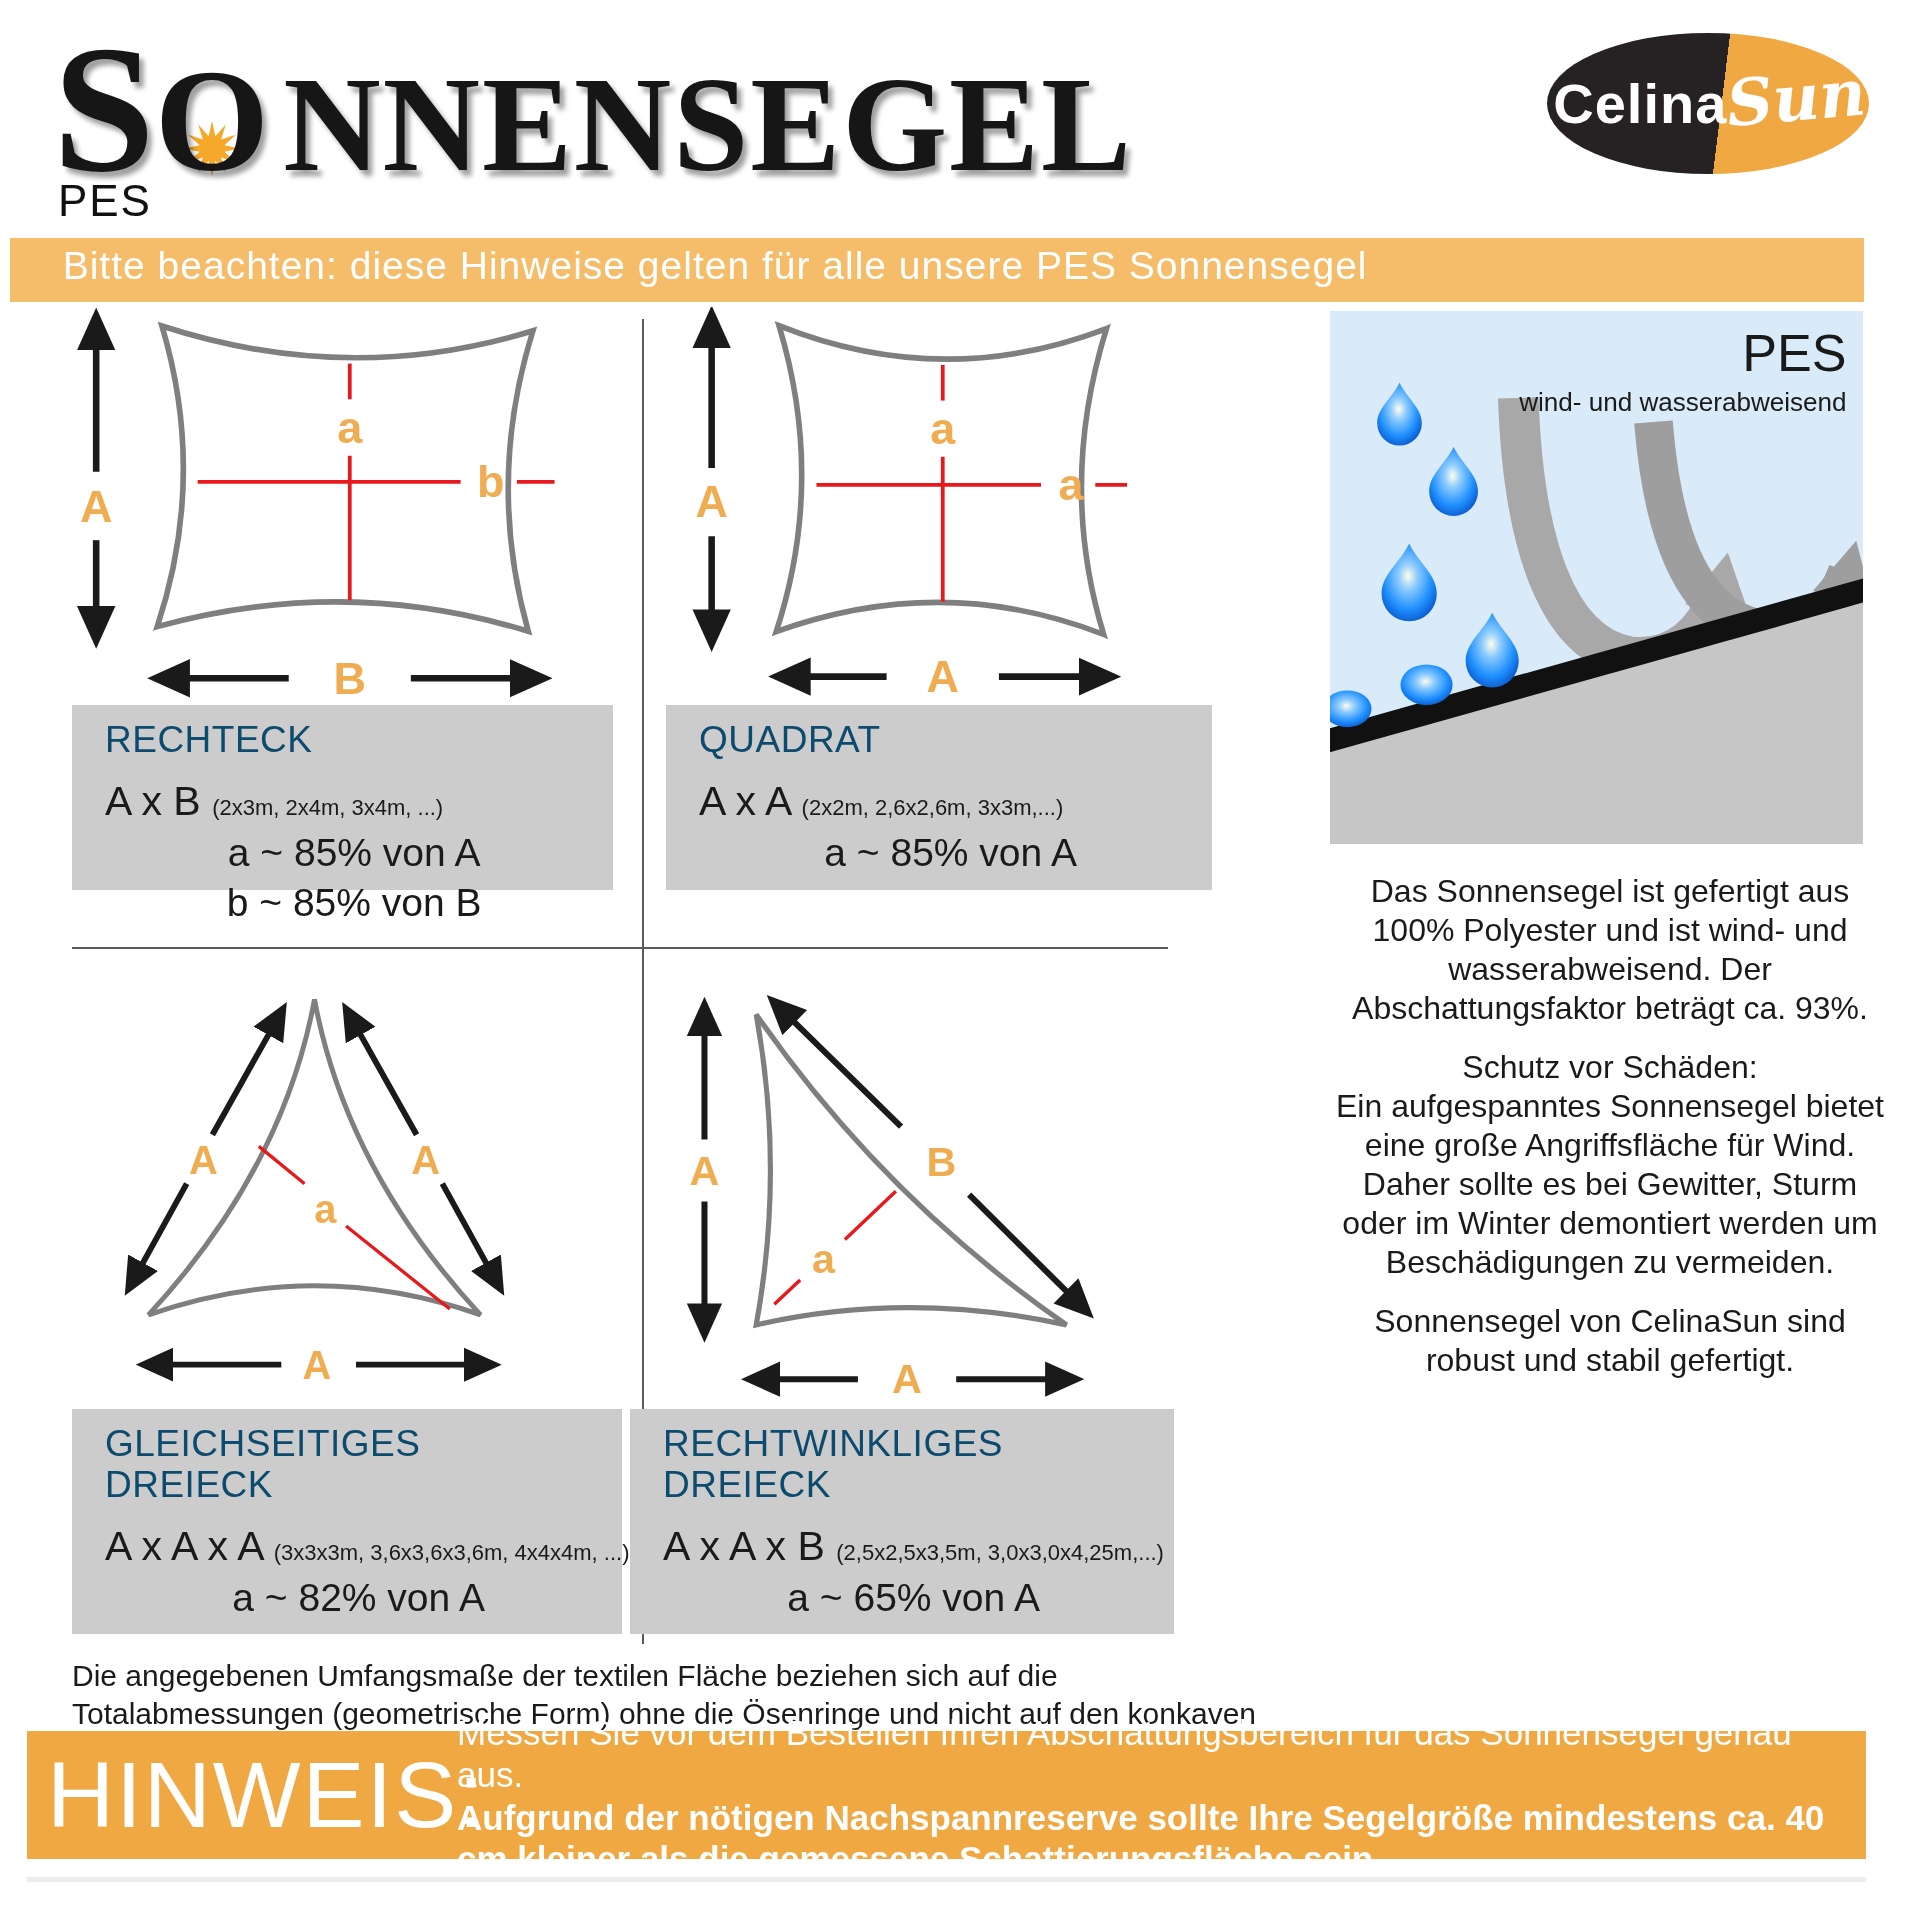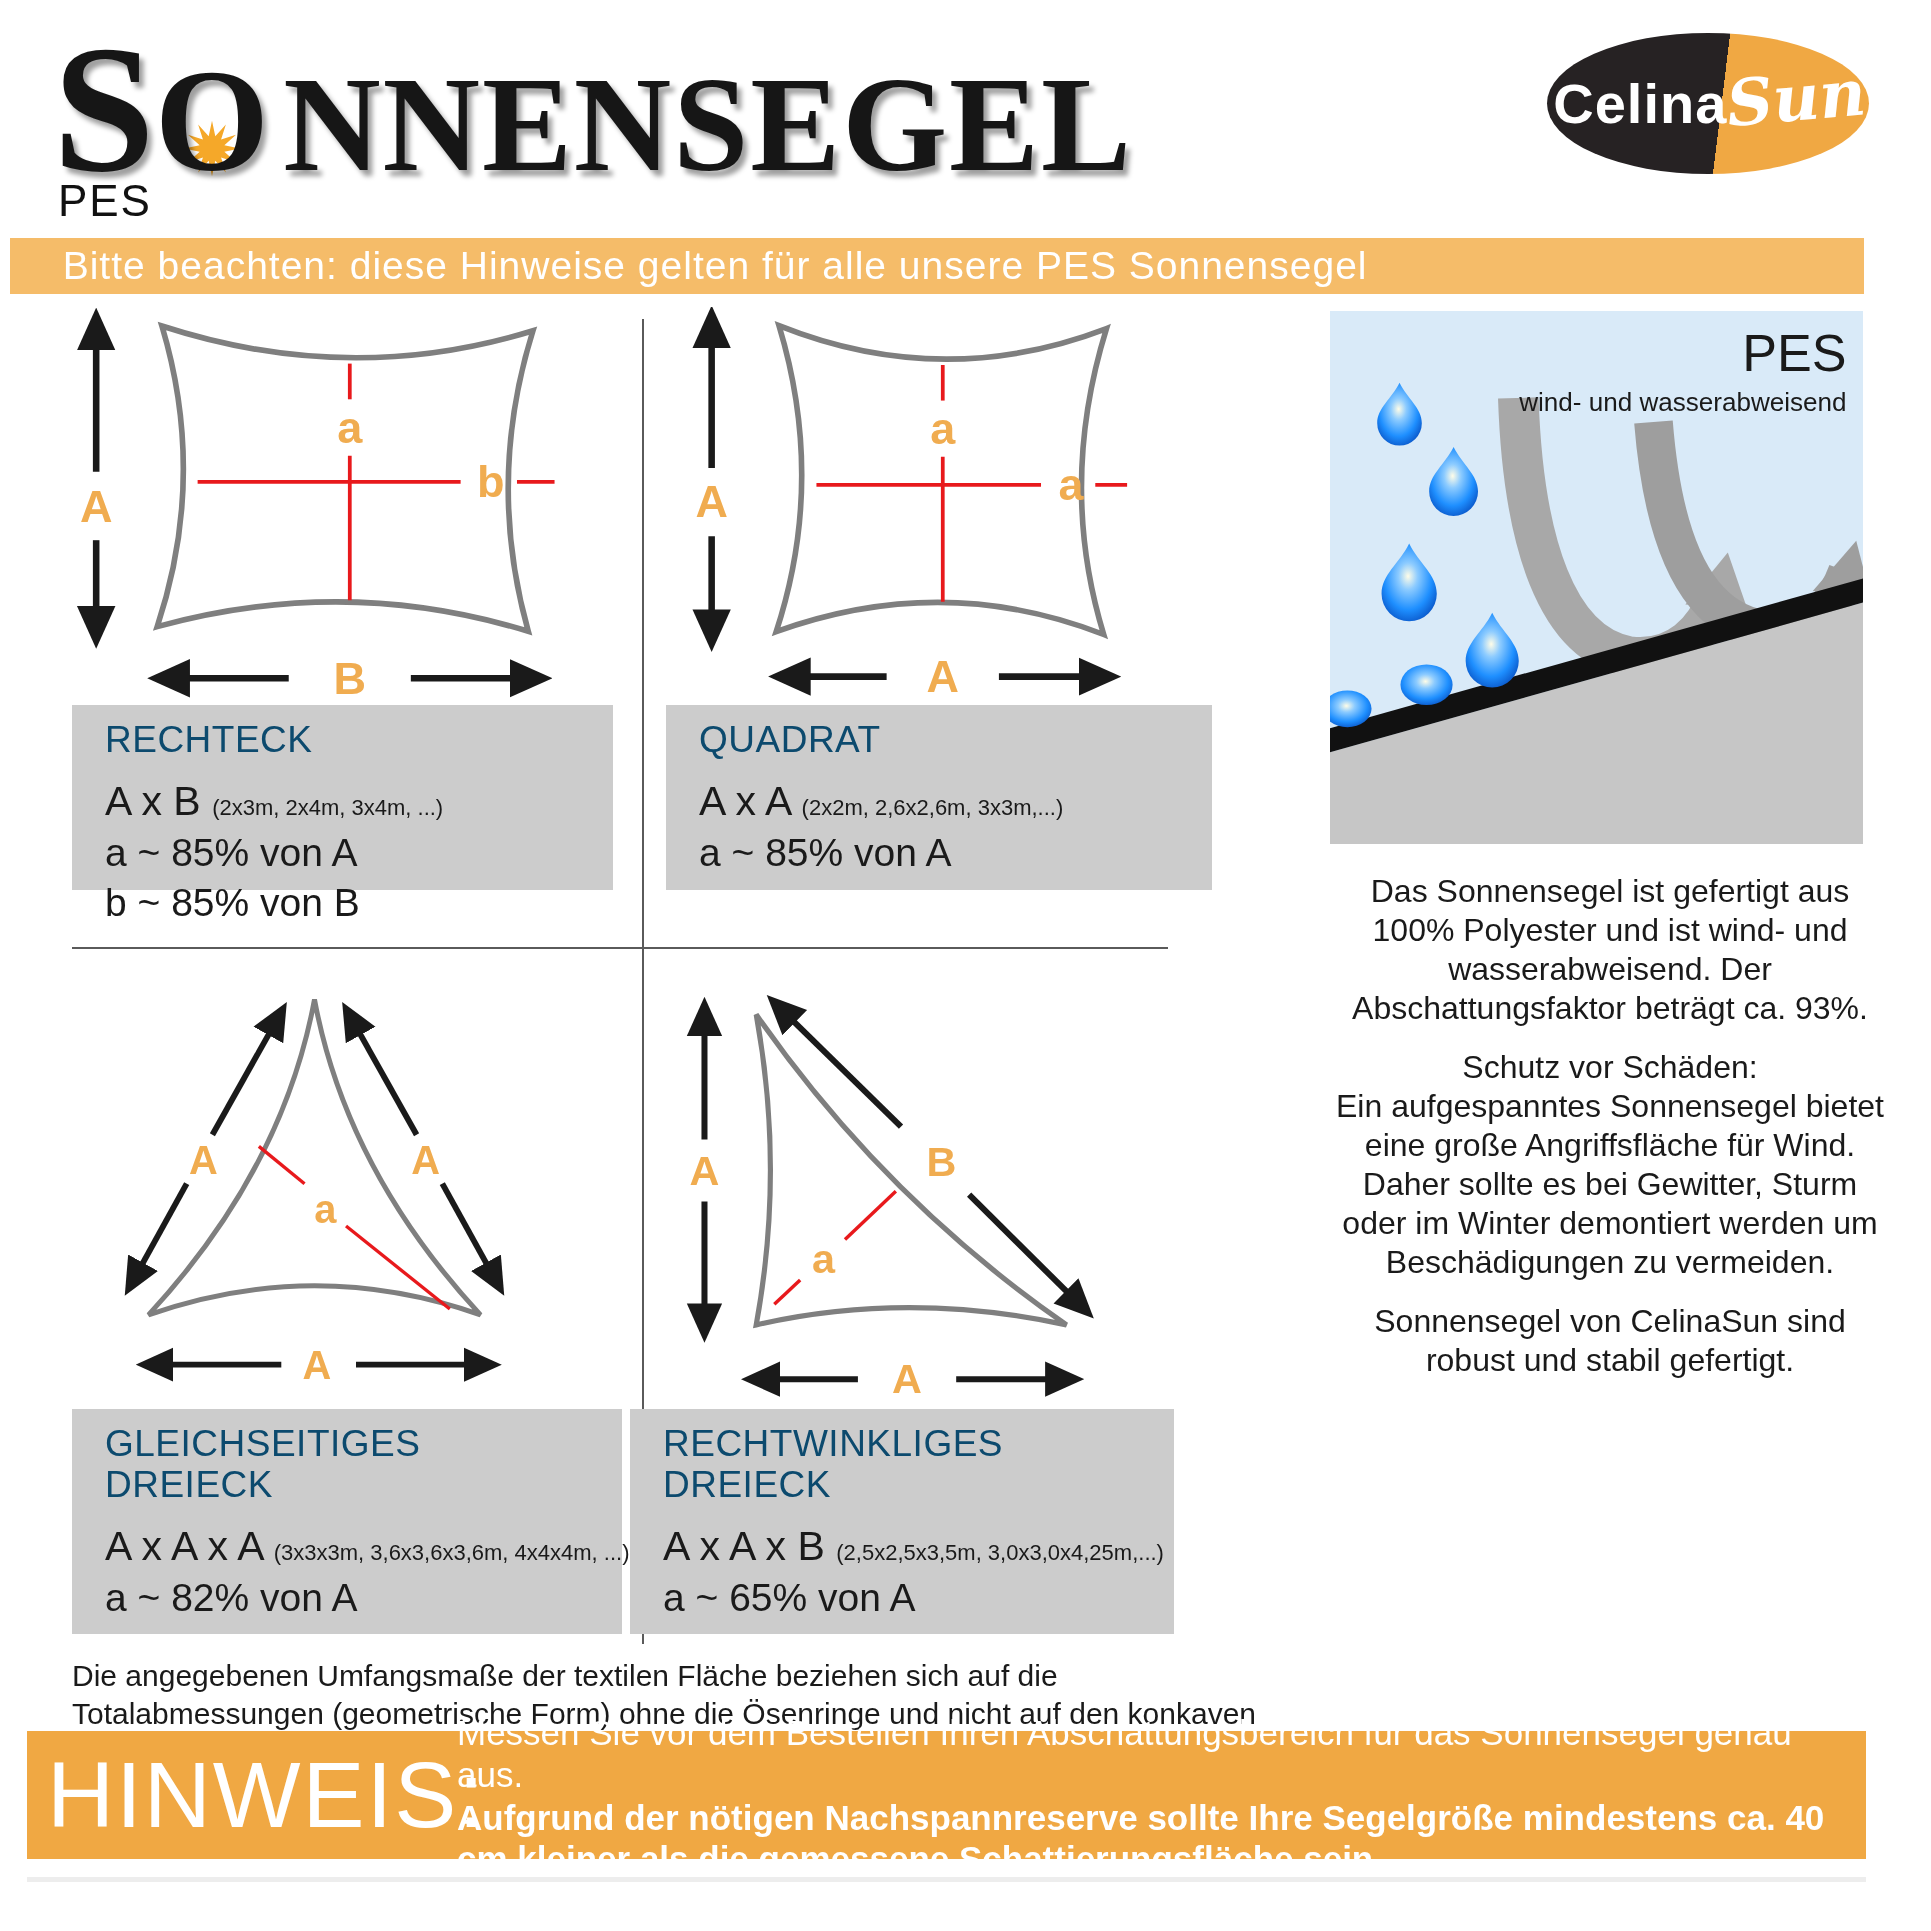--- a/index.html
+++ b/index.html
@@ -18,21 +18,21 @@
   #logo-sub{position:absolute;left:58px;top:176px;font-size:44px;letter-spacing:1.9px;color:#111;}
 
   #brand{position:absolute;left:1547px;top:33px;width:322px;height:141px;border-radius:50%;
          background:linear-gradient(97deg,#262223 0%,#262223 54%,#F0A843 54%,#F0A843 100%);
          display:flex;align-items:center;overflow:hidden;box-shadow:0 0 0 1.9px #fff;}
   #brand .celina{width:56%;text-align:right;color:#fff;font-size:56px;font-weight:bold;letter-spacing:1px;}
   #brand .sun{width:44%;text-align:left;color:#fff;font-size:64px;font-weight:bold;
               font-family:"DejaVu Serif",serif;font-style:italic;transform:rotate(-5deg) translateY(-5.8px);}
 
   
-  #notice-banner{position:absolute;left:9.7px;top:238px;width:1854px;height:56px;background:#F5BC69;
+  #notice-banner{position:absolute;left:9.7px;top:238px;width:1854px;height:64px;background:#F5BC69;
                  color:#ffffff;font-size:39px;line-height:56px;padding-left:53px;box-sizing:border-box;
                  letter-spacing:1px;}
 
   
   .vdiv{position:absolute;left:642px;top:319px;width:1.9px;height:1325px;background:#5a5a5a;}
   .hdiv{position:absolute;left:72px;top:947px;width:1096px;height:1.9px;background:#5a5a5a;}
   #bottom-strip{position:absolute;left:27px;top:1877px;width:1839px;height:4.8px;background:#ededed;}
 
   
   .diag{position:absolute;}
@@ -41,21 +41,21 @@
   .redln{stroke:#e8191c;stroke-width:4;fill:none;}
   .lbl{fill:#F0AC50;font-family:"Liberation Sans",sans-serif;font-weight:bold;font-size:48px;
        text-anchor:middle;dominant-baseline:central;}
 
   
   .infobox{position:absolute;background:#cccccc;box-sizing:border-box;padding:13.5px 9.7px 9.7px 33px;
            white-space:nowrap;}
   .infobox .ib-title{font-size:37px;font-weight:normal;line-height:1.12;letter-spacing:0.5px;color:#0c4a6e;}
   .infobox .ib-formula{font-size:41px;margin-top:18px;color:#1a1a1a;}
   .infobox .ib-sizes{font-size:22px;color:#1a1a1a;}
-  .infobox .ib-line{font-size:39px;margin-top:5.8px;color:#1a1a1a;}
+  .infobox .ib-line{font-size:39px;margin-top:5.8px;color:#1a1a1a;text-align:center;}
 
   
   #pes-panel{position:absolute;left:1330px;top:311px;}
   .pes-title{font-family:"Liberation Sans",sans-serif;font-size:54px;fill:#1a1a1a;text-anchor:end;}
   .pes-sub{font-family:"Liberation Sans",sans-serif;font-size:27px;fill:#1a1a1a;text-anchor:end;}
 
   
   #right-col{position:absolute;left:1330px;top:872px;width:560px;}
   .para{font-size:32px;line-height:1.22;margin-bottom:20px;color:#1a1a1a;text-align:center;}
   .pline{display:block;}

